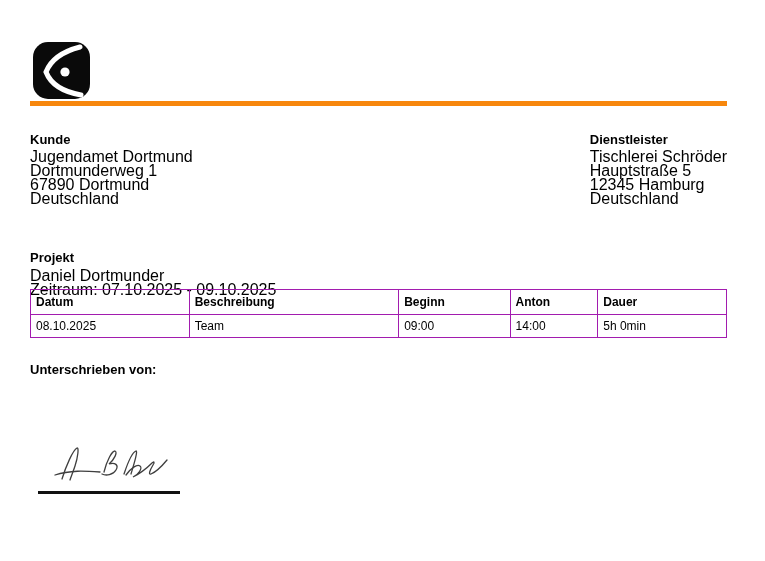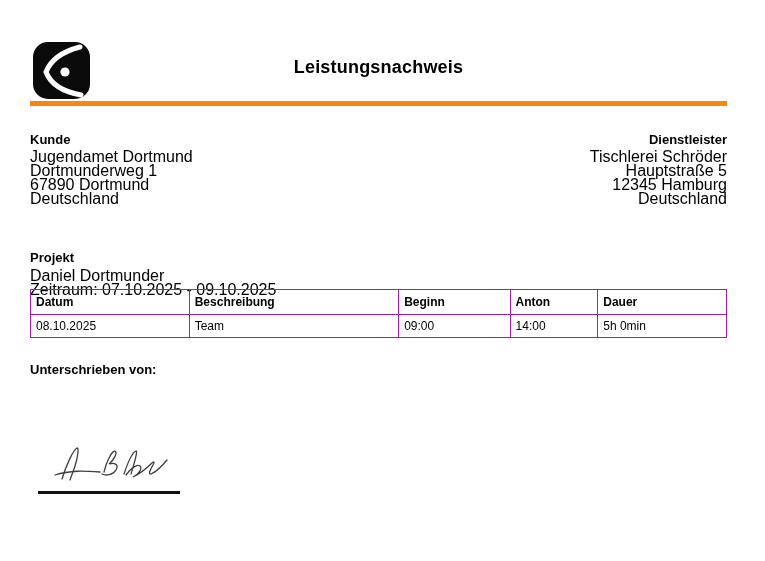--- a/index.html
+++ b/index.html
@@ -16,21 +16,21 @@
   .doc-title{
     position:absolute;left:0;top:57px;width:100%;
     text-align:center;font-size:18px;font-weight:bold;letter-spacing:.2px;
   }
 
   .accent-bar{position:absolute;left:0;top:101px;width:100%;height:5px;background:#F7870D;}
 
   .addresses{position:absolute;left:0;top:132px;width:100%;display:flex;justify-content:space-between;}
   .addr-heading{font-size:13px;font-weight:bold;line-height:16px;margin-bottom:2px;}
   .addr-line{font-size:16px;line-height:14px;}
-  .addr-right{text-align:right;}
+  .addr-right{text-align:left;}
 
   .projekt{position:absolute;left:0;top:226px;}
   .projekt .addr-heading{margin-bottom:3px;margin-top:24px;}
 
   .times-table{
     position:absolute;left:0;top:289px;width:100%;
     border-collapse:collapse;table-layout:fixed;font-size:12px;
   }
   .times-table th,.times-table td{
     border:1px solid #a21caf;padding:0 5px;text-align:left;
@@ -51,21 +51,20 @@
 
 <div class="page">
   <div class="content">
 
     <svg class="logo" viewBox="0 0 57 57" aria-hidden="true">
       <rect x="0" y="0" width="57" height="57" rx="15" fill="#0A0A0A"></rect>
       <path d="M47 5 Q20 12 13 30 Q20 48 48 53" fill="none" stroke="#ffffff" stroke-width="5" stroke-linecap="round"></path>
       <circle cx="32" cy="30" r="4.6" fill="#ffffff"></circle>
     </svg>
 
-    <div class="doc-title">Leistungsnachweis</div>
 
     <div class="accent-bar"></div>
 
     <div class="addresses">
       <div class="addr-left">
         <div class="addr-heading">Kunde</div>
         <div class="addr-line">Jugendamet Dortmund</div>
         <div class="addr-line">Dortmunderweg 1</div>
         <div class="addr-line">67890 Dortmund</div>
         <div class="addr-line">Deutschland</div>

